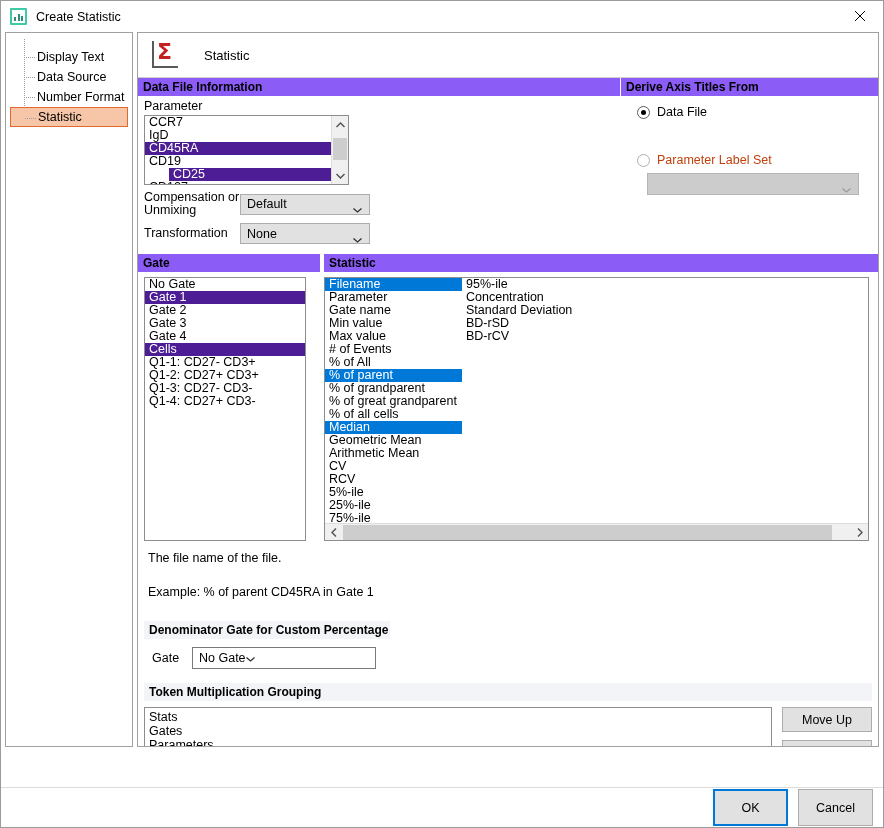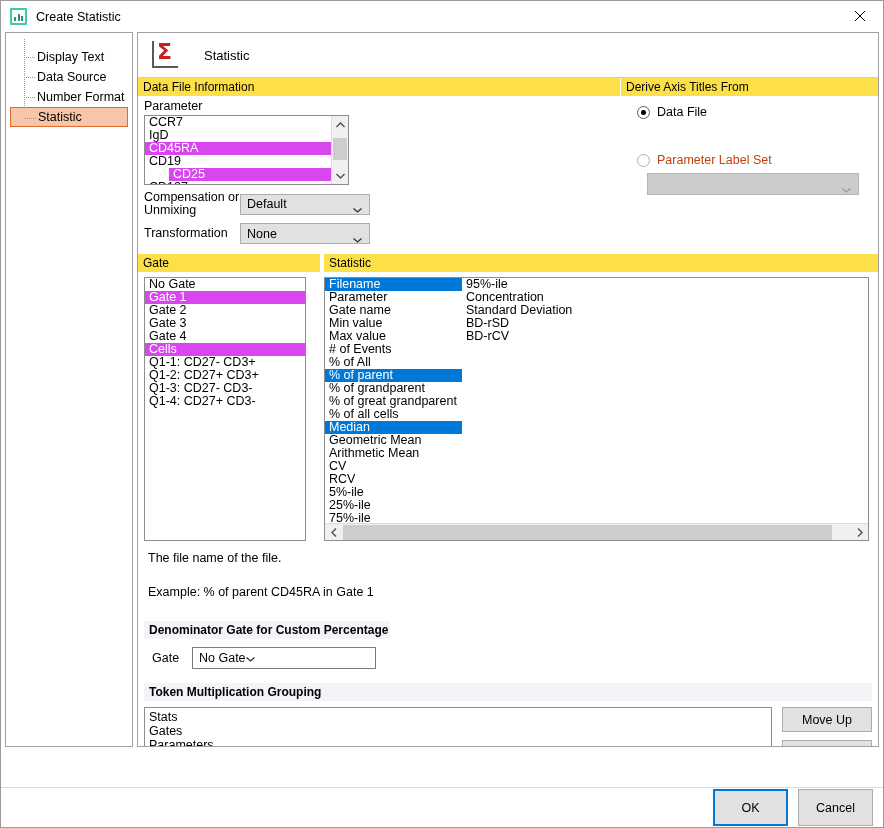--- a/index.html
+++ b/index.html
@@ -179,25 +179,25 @@
     color: #c62121;
     line-height: 22px;
   }
   .page-title {
     margin-left: 22px;
     font-size: 13px;
   }
 
   
   .sec-header {
-    background: #fde047;
+    background: #8b5cf6;
     height: 18px;
     display: flex;
     align-items: center;
-    font-weight: normal;
+    font-weight: bold;
     font-size: 12px;
     padding-left: 5px;
     box-sizing: border-box;
   }
 
   .row2col {
     display: flex;
   }
 
   
@@ -218,21 +218,21 @@
   .lb-item {
     height: 13px;
     line-height: 13px;
     font-size: 12.5px;
     padding-left: 4px;
     white-space: nowrap;
     cursor: default;
     box-sizing: border-box;
   }
   .lb-item.sel {
-    background: #d946ef;
+    background: #4c1d95;
     color: #ffffff;
   }
 
   
   .vsb {
     position: absolute;
     right: 0; top: 0;
     width: 17px;
     height: 100%;
     background: #f0f0f0;

